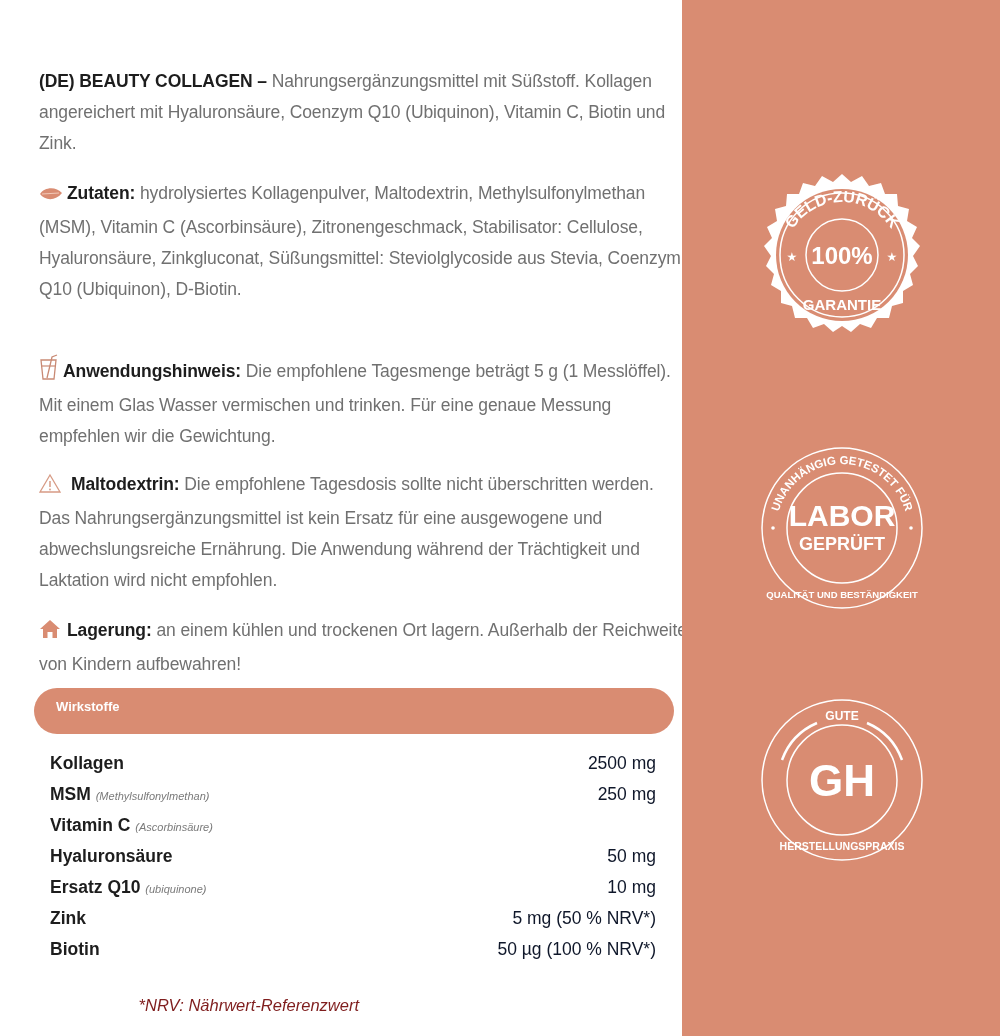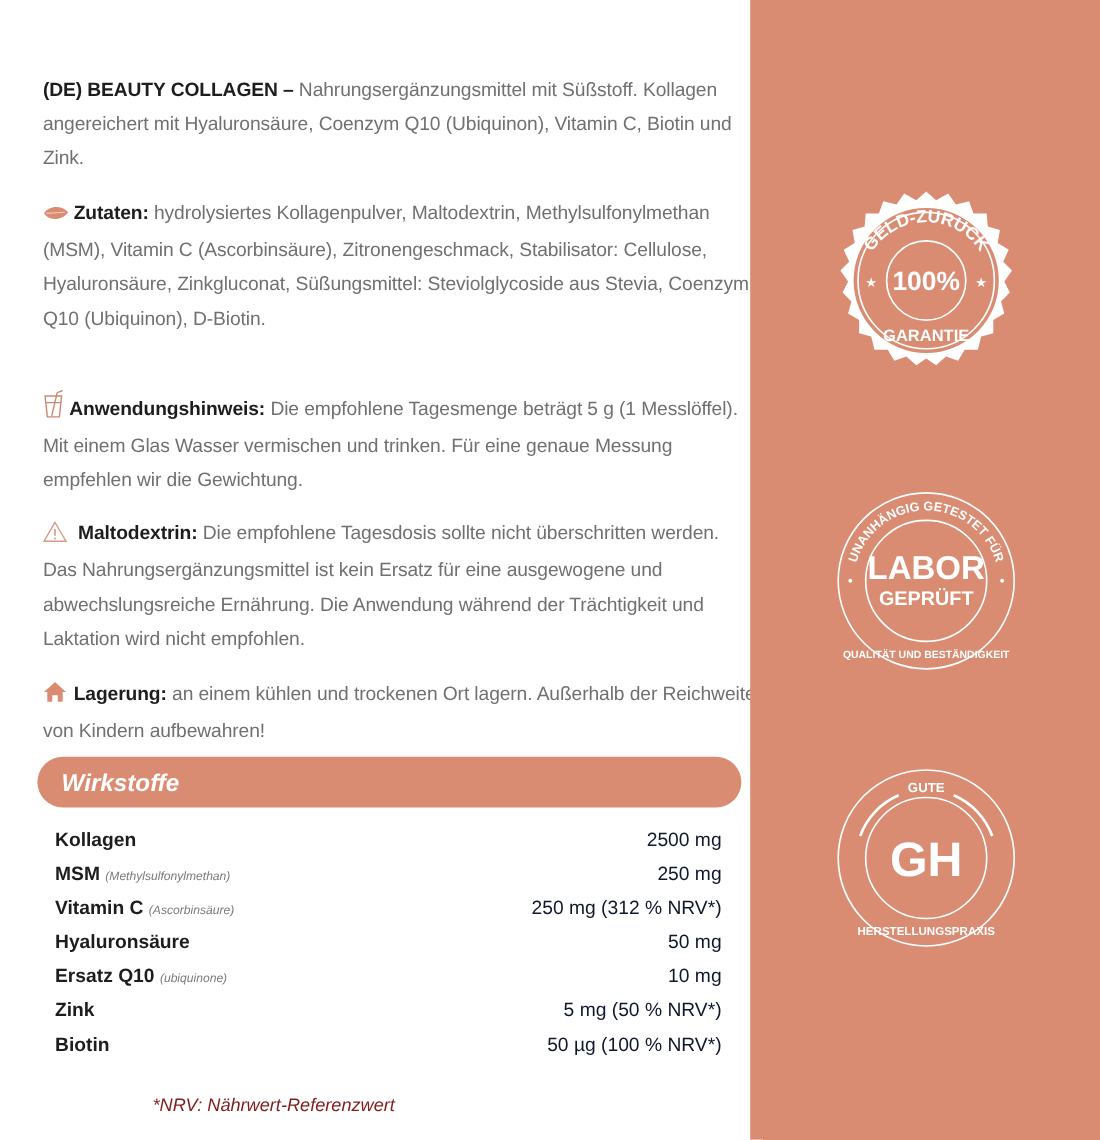--- a/index.html
+++ b/index.html
@@ -21,21 +21,21 @@
   }
   .para b { color: #1d1d1d; font-weight: 700; }
   .ico { display: inline-block; vertical-align: -3px; margin-right: 4px; }
 
   .pill {
     position: absolute; left: 2px; top: 688px; width: 640px; height: 46px;
     background: #D98C72; border-radius: 23px;
   }
   .pill span {
     position: absolute; left: 22px; top: 11px; color: #fff;
-    font-weight: 700; font-size: 22px; font-style: italic;
+    font-weight: 700; font-size: 13px;
   }
   .rows { position: absolute; left: 18px; top: 748px; width: 606px; }
   .row {
     display: flex; justify-content: space-between; align-items: baseline;
     height: 31px; line-height: 31px; font-size: 17.5px;
   }
   .row .name { color: #1d1d1d; font-weight: 700; }
   .row .name i { color: #7a7a7a; font-weight: 300; font-size: 11px; }
   .row .val { color: #0f172a; font-weight: 300; }
   .foot {
@@ -98,21 +98,20 @@
     <div class="row">
       <span class="name"><span>Kollagen</span></span>
       <span class="val">2500 mg</span>
     </div>
     <div class="row">
       <span class="name"><span>MSM</span> <i>(Methylsulfonylmethan)</i></span>
       <span class="val">250 mg</span>
     </div>
     <div class="row">
       <span class="name"><span>Vitamin C</span> <i>(Ascorbinsäure)</i></span>
-      <span class="val">250 mg (312 % NRV*)</span>
     </div>
     <div class="row">
       <span class="name"><span>Hyaluronsäure</span></span>
       <span class="val">50 mg</span>
     </div>
     <div class="row">
       <span class="name"><span>Ersatz Q10</span> <i>(ubiquinone)</i></span>
       <span class="val">10 mg</span>
     </div>
     <div class="row">

